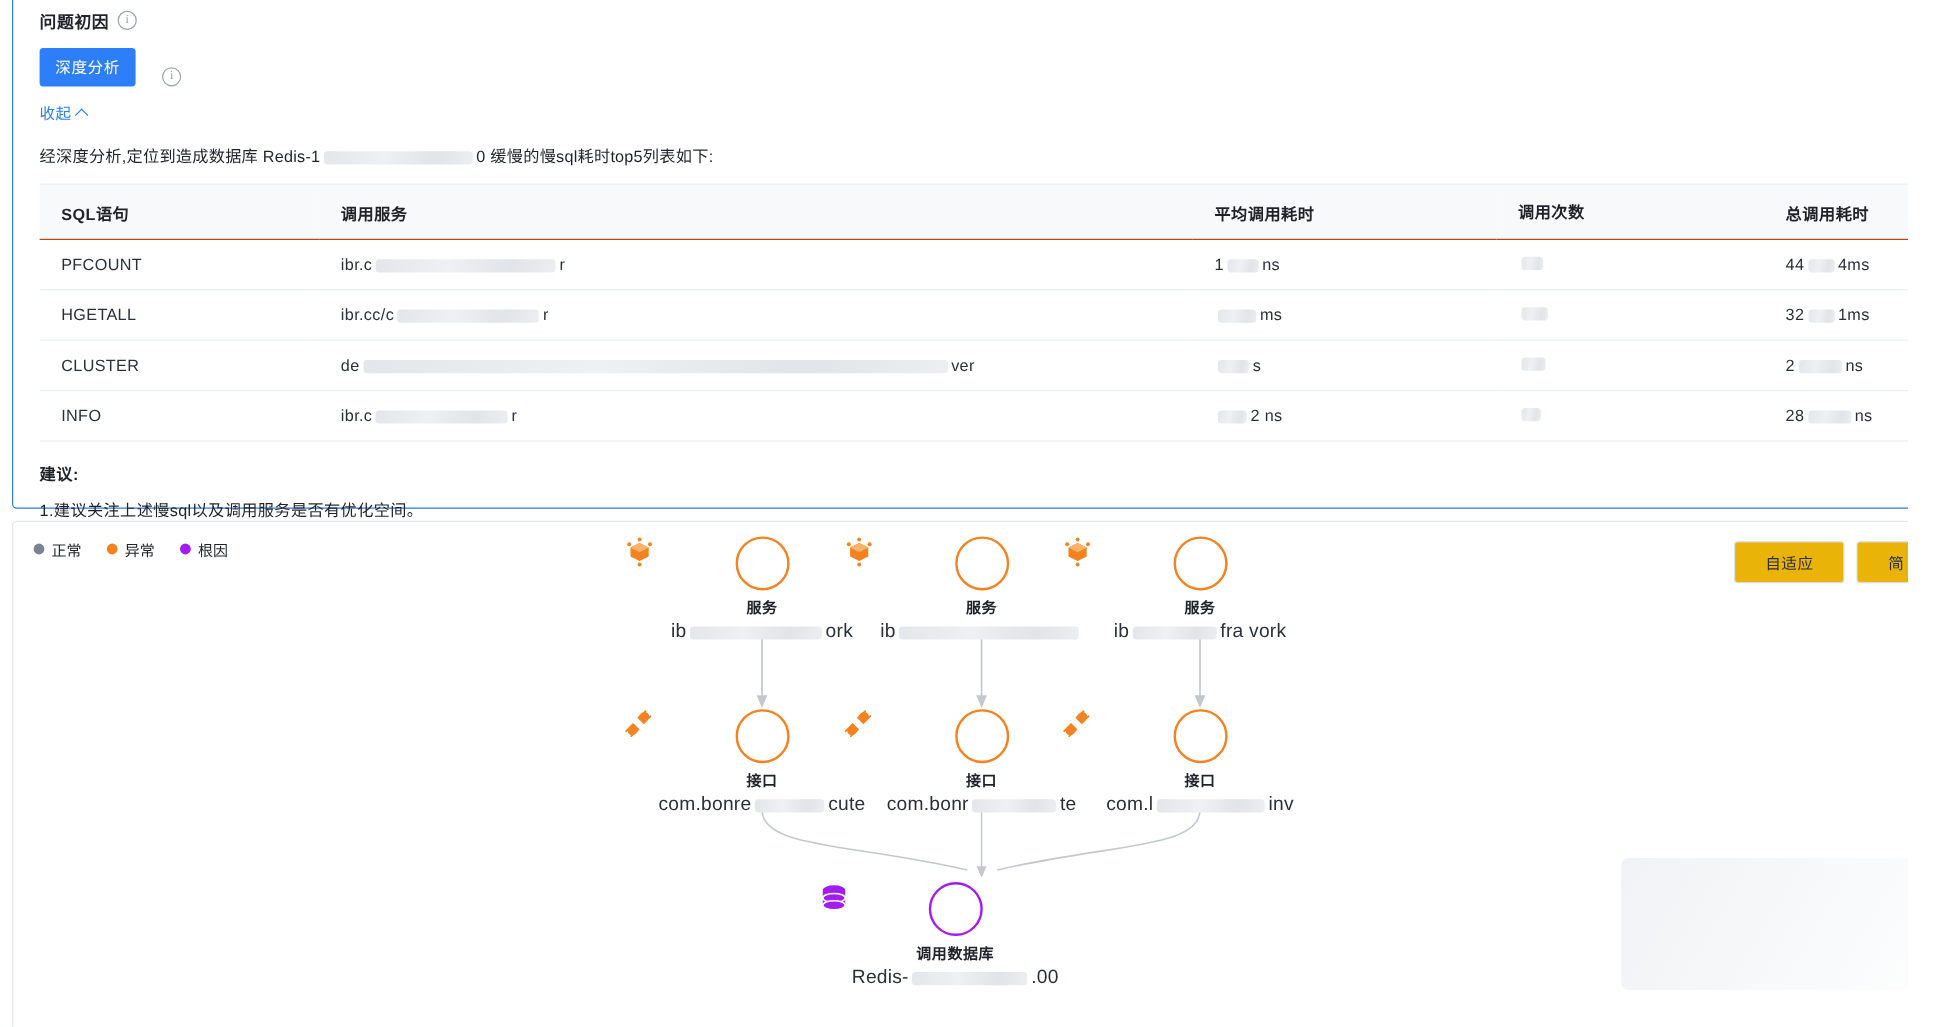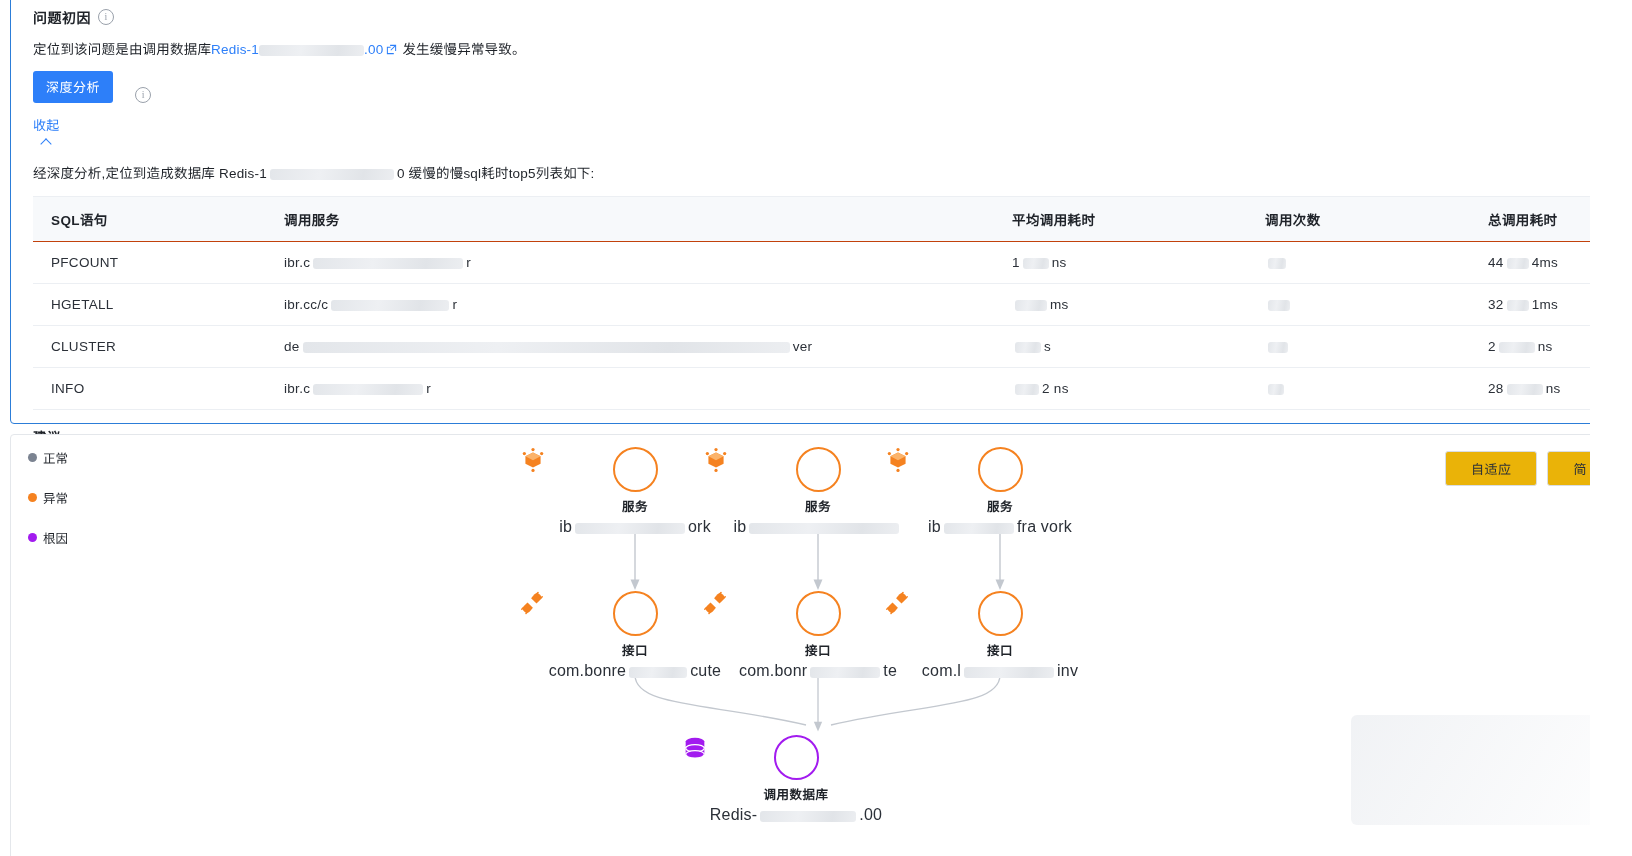--- a/index.html
+++ b/index.html
@@ -99,21 +99,20 @@
   }
   .collapse-link {
     display: inline-flex;
     align-items: center;
     gap: 4px;
     color: #2d7ff9;
     font-size: 13px;
     cursor: pointer;
     margin-bottom: 16px;
     letter-spacing: .3px;
-    flex-direction: column;
   }
   .chev-up {
     display: inline-block;
     width: 7px; height: 7px;
     border-left: 1.4px solid #2d7ff9;
     border-top: 1.4px solid #2d7ff9;
     transform: rotate(45deg);
     position: relative;
     top: 2px;
   }
@@ -145,21 +144,21 @@
     padding: 13px 0 13px 18px;
     border-bottom: 1px solid #eceff3;
     color: #2b3038;
     letter-spacing: .3px;
     white-space: nowrap;
     overflow: hidden;
   }
   .col-sql   { width: 215px; }
   .col-srv   { width: 710px; }
   .col-avg   { width: 235px; }
-  .col-cnt   { width: 205px; }
+  .col-cnt   { width: 205px; font-family: Liberation Mono, monospace; }
   .col-total { width: 201px; }
 
   .advice-wrap { padding: 16px 0 0 0; }
   .advice-title {
     font-size: 13.5px;
     font-weight: bold;
     margin-bottom: 10px;
     letter-spacing: .4px;
   }
   .advice-item {
@@ -183,21 +182,20 @@
   }
   .legend {
     position: absolute;
     left: 17px;
     top: 13px;
     display: flex;
     gap: 21px;
     align-items: center;
     font-size: 12.5px;
     color: #1f2329;
-    flex-direction: column;
   }
   .legend-item { display: flex; align-items: center; gap: 6px; }
   .dot { width: 9px; height: 9px; border-radius: 50%; display: inline-block; }
 
   .topo-tools {
     position: absolute;
     right: 8px;
     top: 16px;
     display: flex;
     gap: 10px;
@@ -270,27 +268,20 @@
 
   <section class="rca-card">
     <div class="rca-inner">
 
       <div class="card-title-row">
         <span class="card-title">问题初因</span>
         <i class="info-icon">i</i>
       </div>
 
 
-      <div class="summary-line second">
-        <span>定位到该问题是由调用数据库</span><a class="link-blue" href="#"><span>Redis-1</span><span class="redact" style="width:105px"></span><span>.00</span></a><svg width="11" height="11" viewBox="0 0 12 12" style="margin:0 5px -1px 3px">
-            <path d="M4.5 1.5h6v6" fill="none" stroke="#2d7ff9" stroke-width="1.1"></path>
-            <path d="M10.5 1.5 5.2 6.8" fill="none" stroke="#2d7ff9" stroke-width="1.1"></path>
-            <path d="M8.5 10.5h-7v-7h3.5" fill="none" stroke="#2d7ff9" stroke-width="1.1"></path>
-          </svg><span>发生缓慢异常导致。</span>
-      </div>
 
       <div class="deep-btn-row">
         <button class="deep-btn">深度分析</button>
         <i class="info-icon">i</i>
       </div>
 
       <div class="collapse-link">
         <span>收起</span>
         <span class="chev-up"></span>
       </div>

